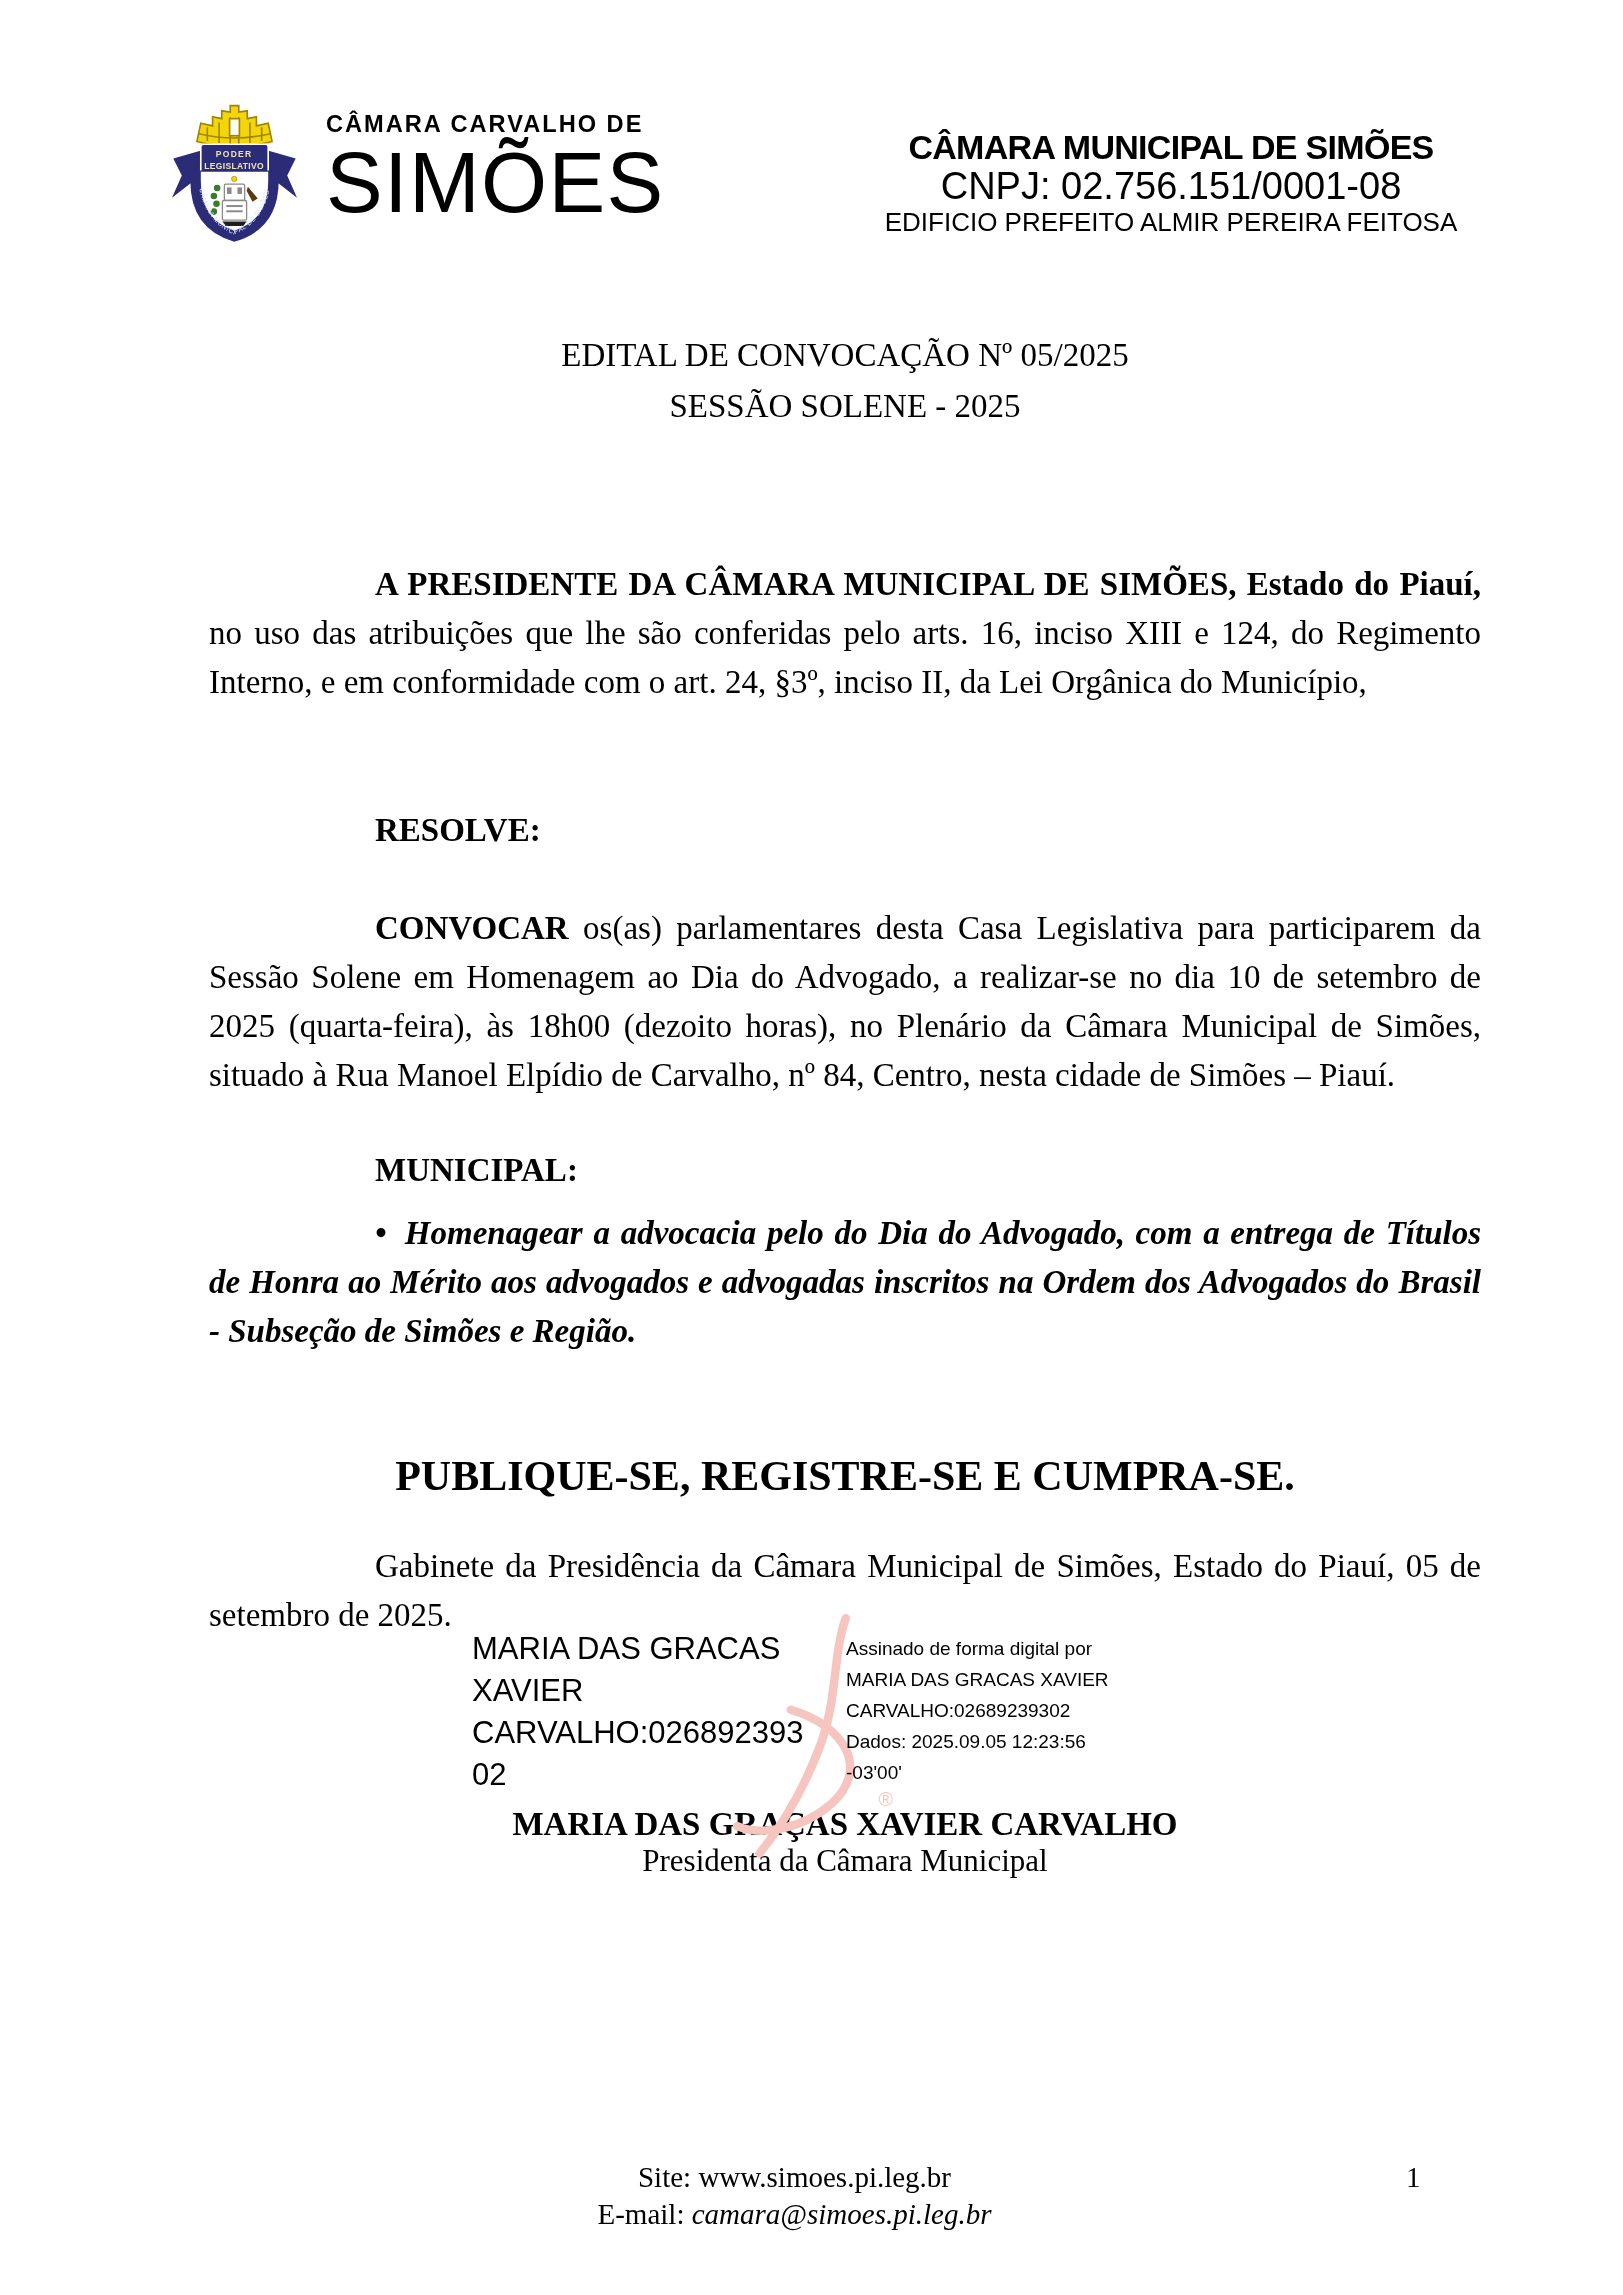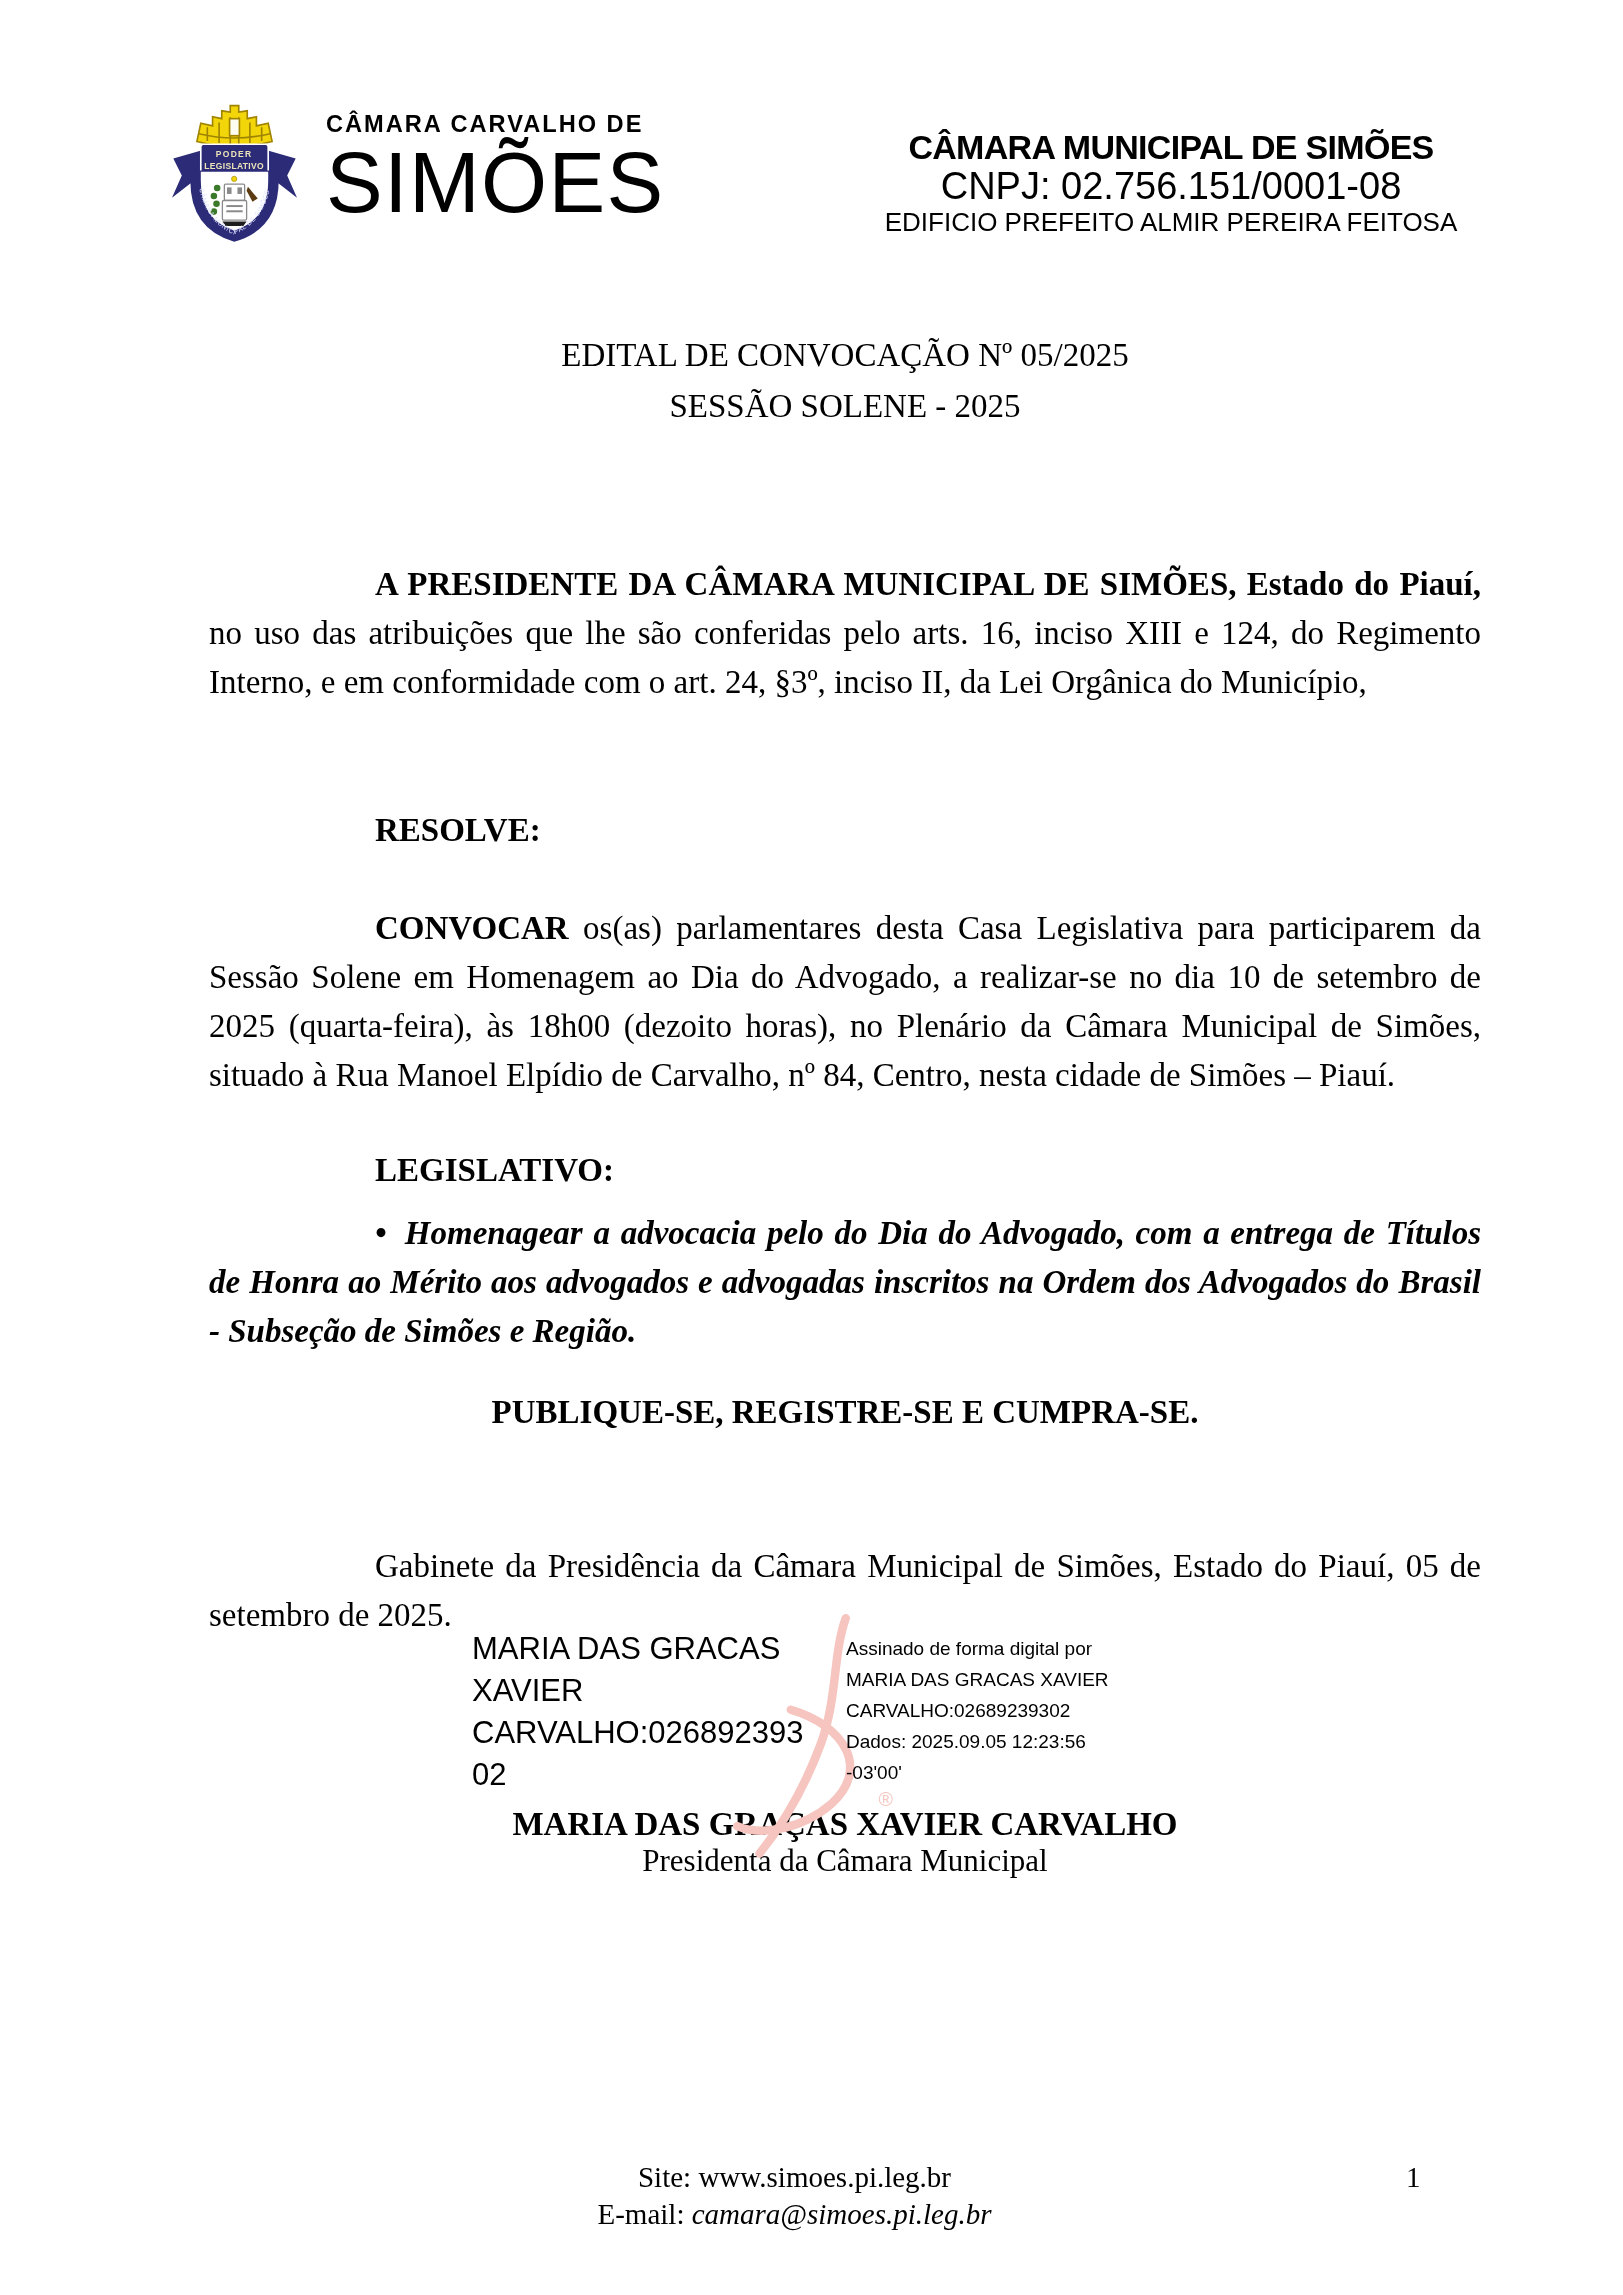--- a/index.html
+++ b/index.html
@@ -29,21 +29,21 @@
 
   
   .para{left:209px;width:1272px;font-size:33px;line-height:49px;text-align:justify;text-indent:166px;}
   .p1{top:527px;}
   .heading{font-weight:700;font-size:33px;line-height:49px;white-space:nowrap;}
   .h-resolve{left:375px;top:773px;}
   .p2{top:871px;}
   .h-finalidade{left:375px;top:1113px;}
   .p-bullet{top:1176px;font-weight:700;font-style:italic;}
   .bullet-glyph{margin-right:18.3px;}
-  .h-publique{left:209px;top:1355px;width:1272px;text-align:center;font-weight:700;font-size:33px;line-height:49px;}
+  .h-publique{left:209px;top:1410px;width:1272px;text-align:center;font-weight:700;font-size:42px;line-height:49px;}
   .p-gabinete{top:1509px;}
 
   
   .sig-left{
     left:472px;top:1628px;width:366px;
     font-family:"Liberation Sans", sans-serif;
     font-size:31px;line-height:42px;
     white-space:pre-line;z-index:2;
   }
   .adobe-swoosh{left:733px;top:1613px;z-index:1;}
@@ -128,21 +128,21 @@
     <div>EDITAL DE CONVOCAÇÃO Nº 05/2025</div>
     <div>SESSÃO SOLENE - 2025</div>
   </div>
 
   <p class="abs para p1"><b>A PRESIDENTE DA CÂMARA MUNICIPAL DE SIMÕES, Estado do Piauí,</b><span> no uso das atribuições que lhe são conferidas pelo arts. 16, inciso XIII e 124, do Regimento Interno, e em conformidade com o art. 24, §3º, inciso II, da Lei Orgânica do Município,</span></p>
 
   <p class="abs heading h-resolve">RESOLVE:</p>
 
   <p class="abs para p2"><b>CONVOCAR</b><span> os(as) parlamentares desta Casa Legislativa para participarem da Sessão Solene em Homenagem ao Dia do Advogado, a realizar-se no dia 10 de setembro de 2025 (quarta-feira), às 18h00 (dezoito horas), no Plenário da Câmara Municipal de Simões, situado à Rua Manoel Elpídio de Carvalho, nº 84, Centro, nesta cidade de Simões – Piauí.</span></p>
 
-  <p class="abs heading h-finalidade">LEGISLATIVO:</p>
+  <p class="abs heading h-finalidade">MUNICIPAL:</p>
 
   <p class="abs para p-bullet"><span class="bullet-glyph">•</span><span>Homenagear a advocacia pelo do Dia do Advogado, com a entrega de Títulos de Honra ao Mérito aos advogados e advogadas inscritos na Ordem dos Advogados do Brasil - Subseção de Simões e Região.</span></p>
 
   <p class="abs h-publique">PUBLIQUE-SE, REGISTRE-SE E CUMPRA-SE.</p>
 
   <p class="abs para p-gabinete">Gabinete da Presidência da Câmara Municipal de Simões, Estado do Piauí, 05 de setembro de 2025.</p>
 
   <div class="abs sig-left">MARIA DAS GRACAS
 XAVIER
 CARVALHO:026892393

